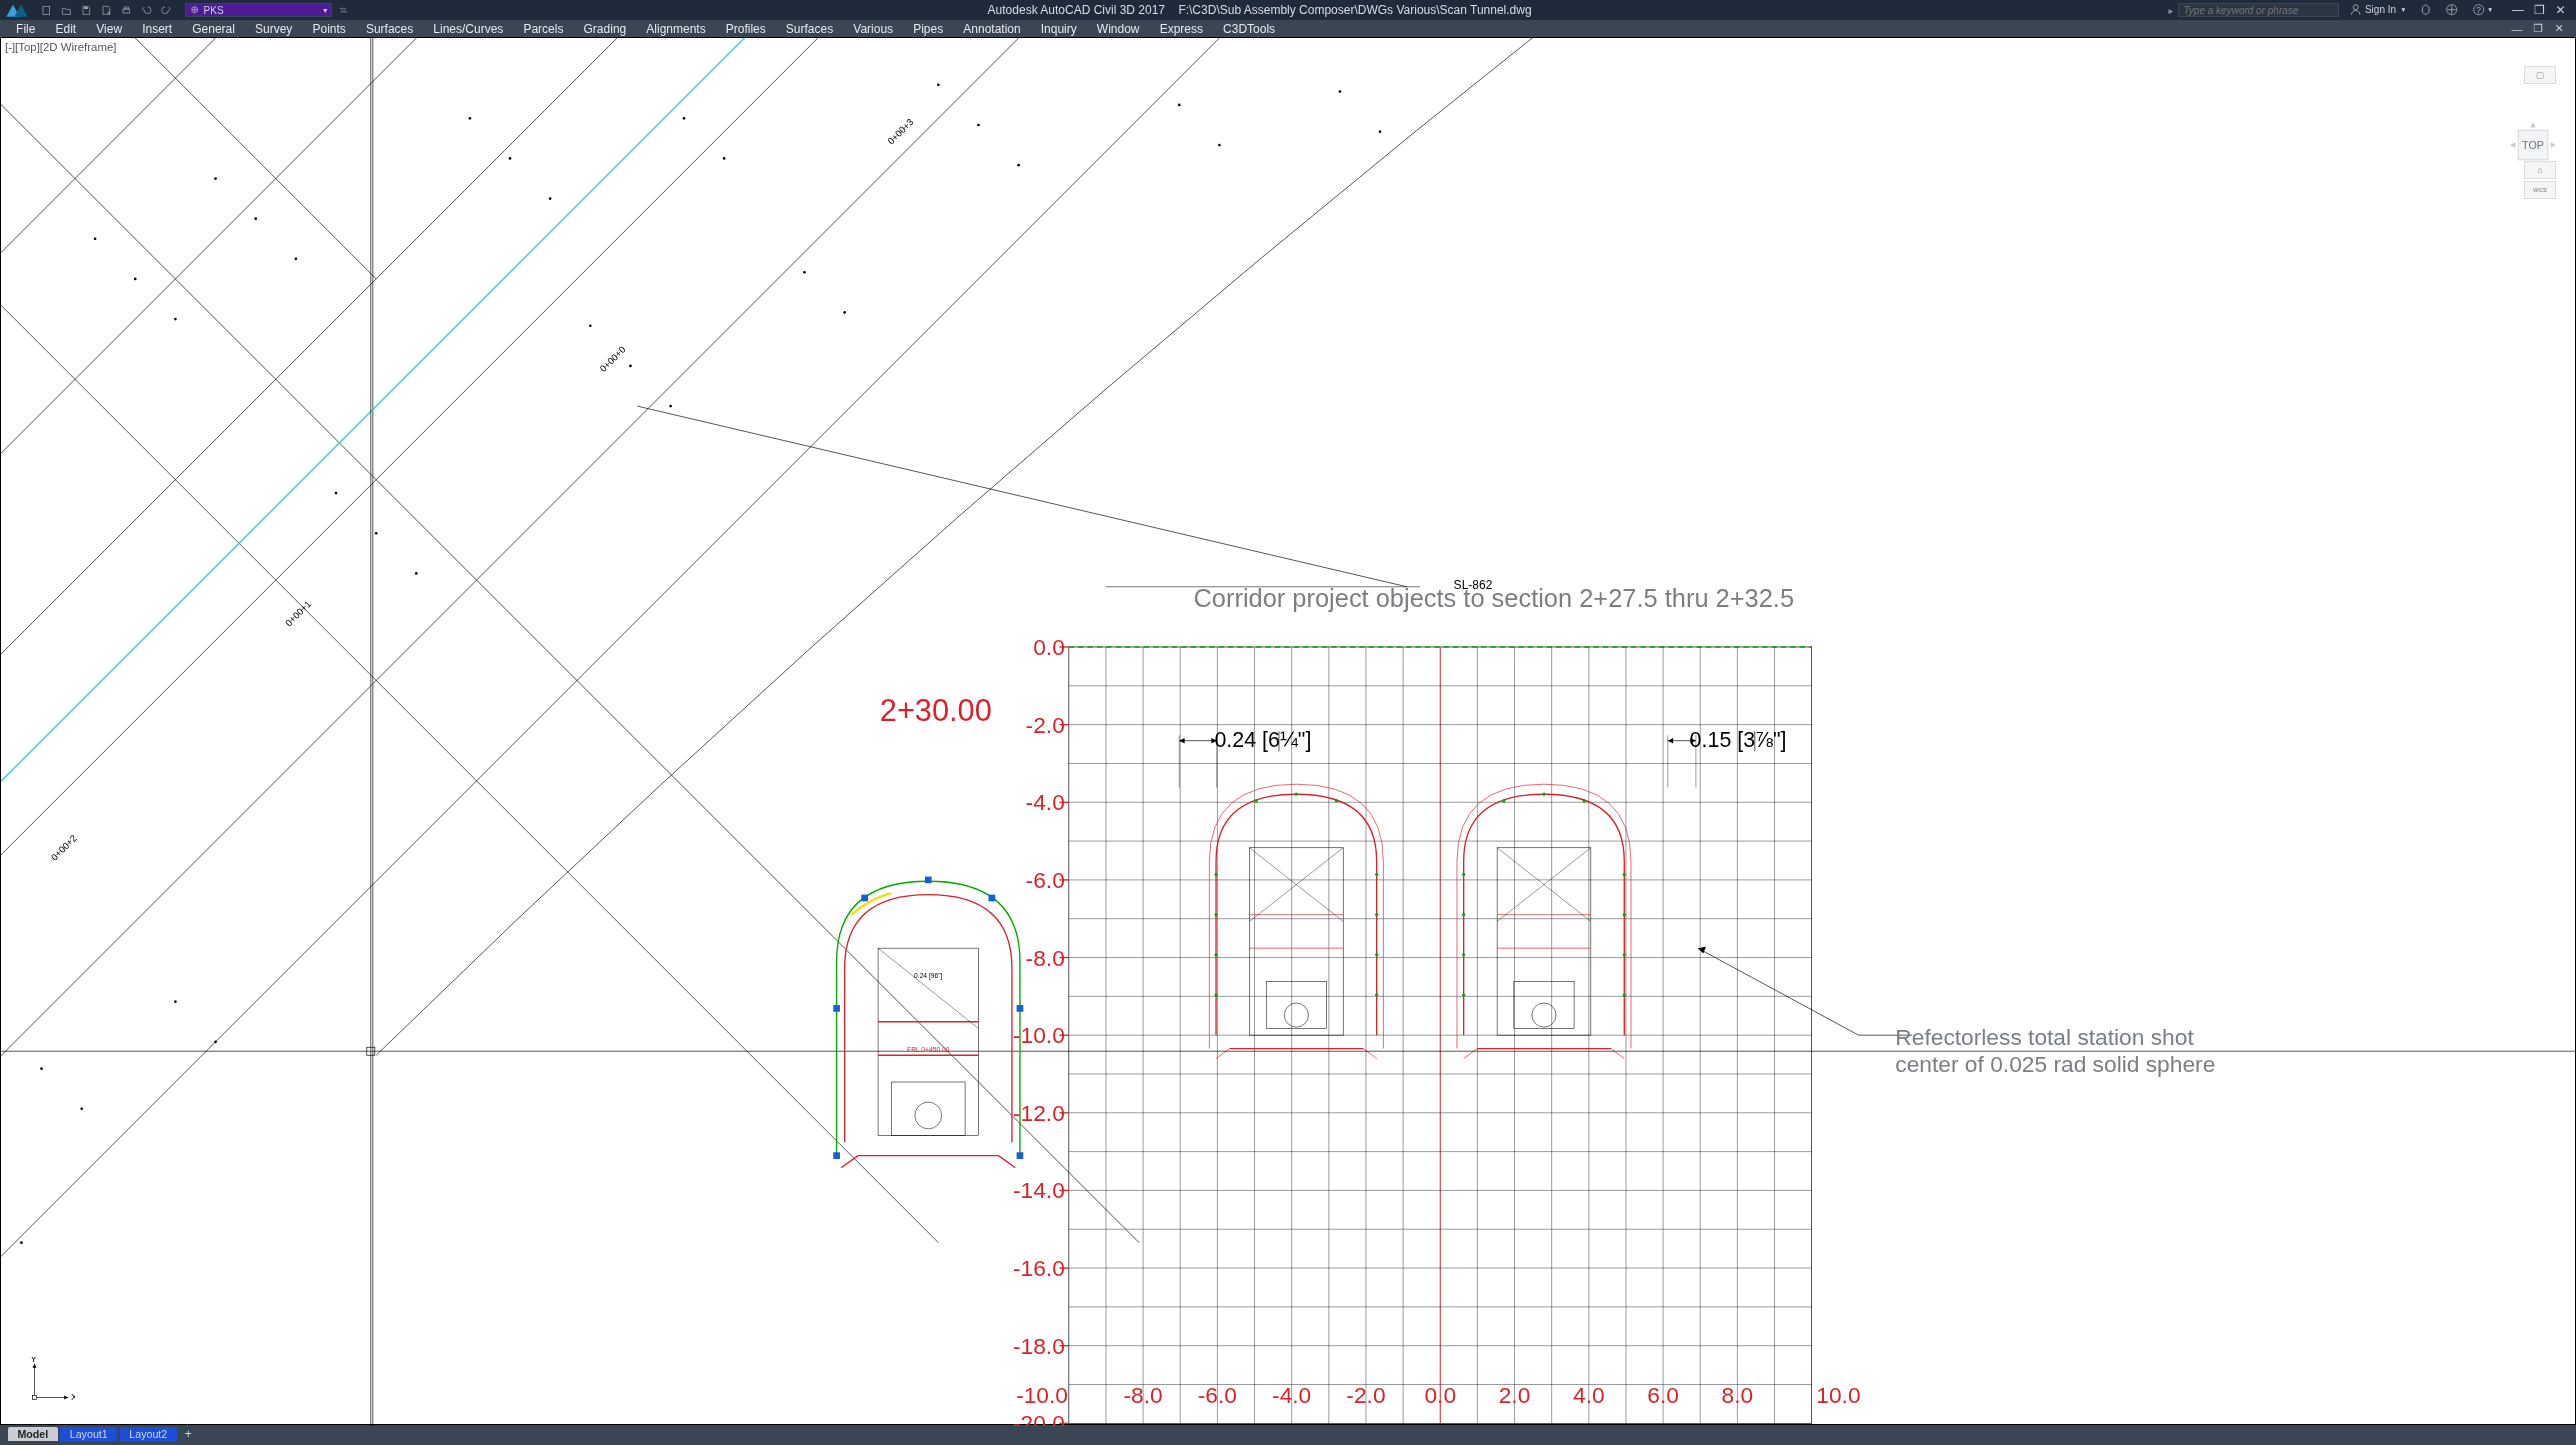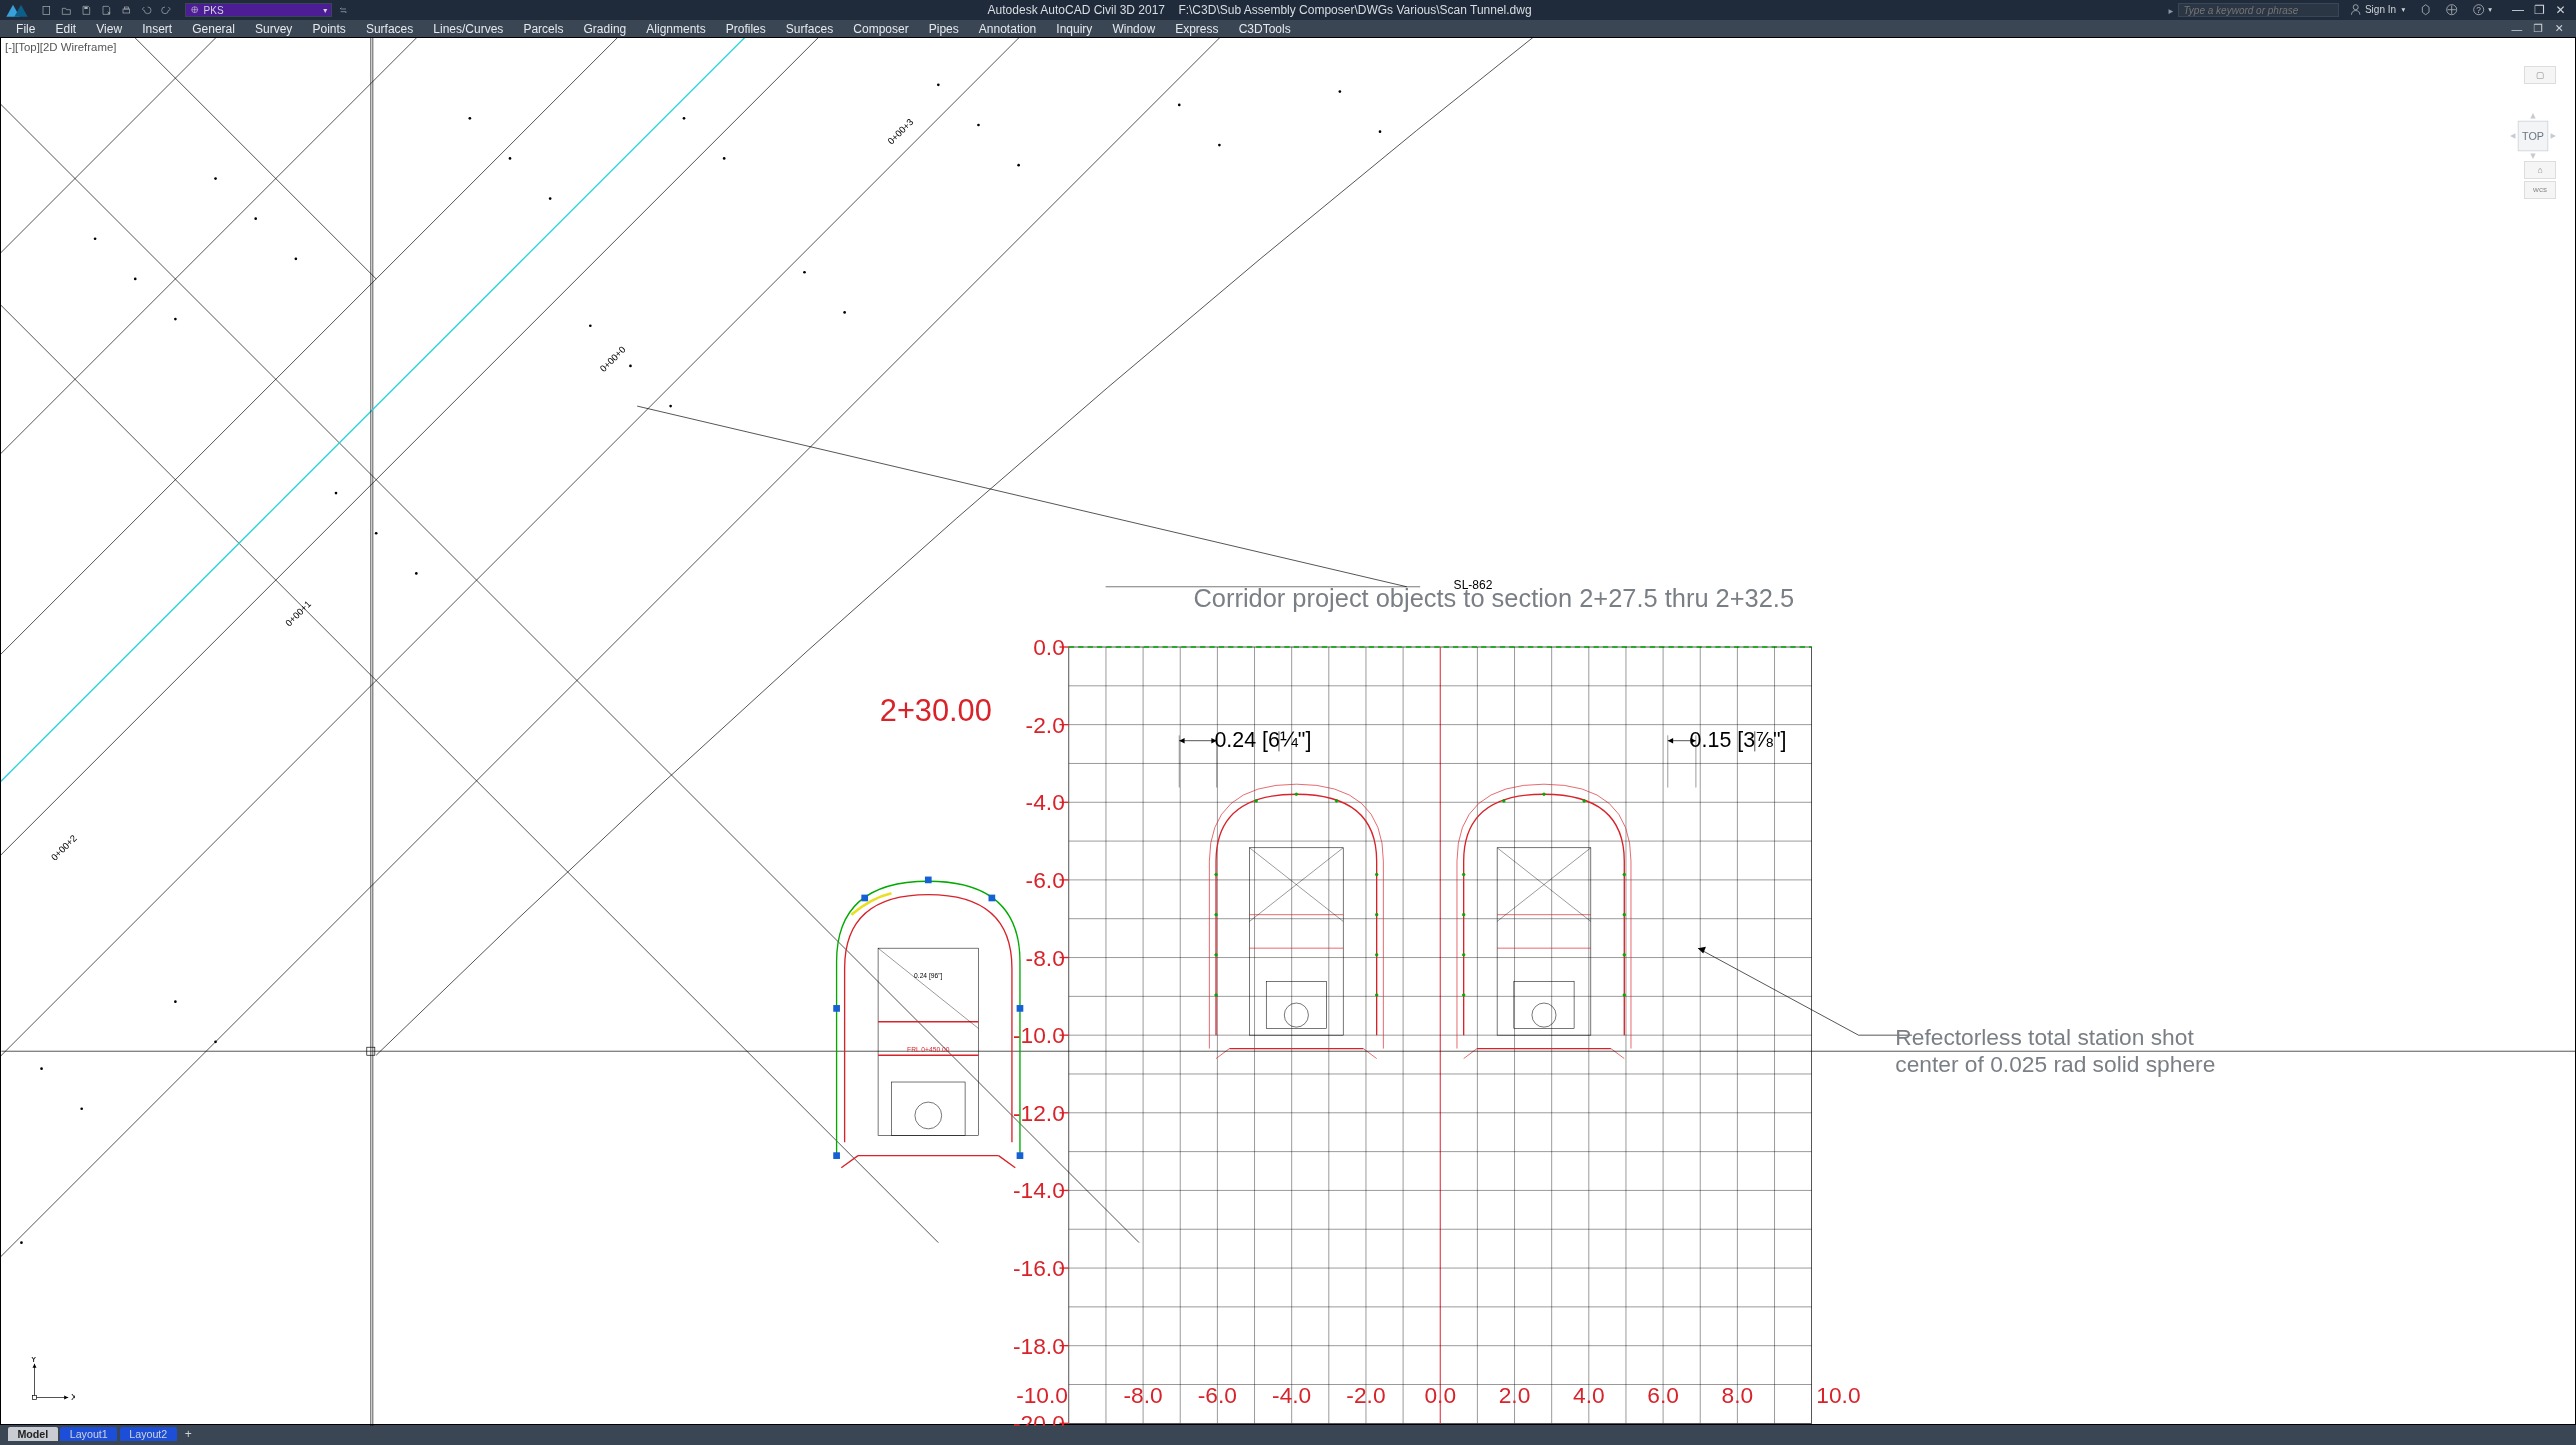--- a/index.html
+++ b/index.html
@@ -160,38 +160,38 @@
   <div class="menu-item">General</div>
   <div class="menu-item">Survey</div>
   <div class="menu-item">Points</div>
   <div class="menu-item">Surfaces</div>
   <div class="menu-item">Lines/Curves</div>
   <div class="menu-item">Parcels</div>
   <div class="menu-item">Grading</div>
   <div class="menu-item">Alignments</div>
   <div class="menu-item">Profiles</div>
   <div class="menu-item">Surfaces</div>
-  <div class="menu-item">Composer</div>
+  <div class="menu-item">Various</div>
   <div class="menu-item">Pipes</div>
   <div class="menu-item">Annotation</div>
   <div class="menu-item">Inquiry</div>
   <div class="menu-item">Window</div>
   <div class="menu-item">Express</div>
   <div class="menu-item">C3DTools</div>
   <div style="flex:1"></div>
   <div class="win-btn" style="color:#cfd4da">—</div>
   <div class="win-btn" style="color:#cfd4da">❐</div>
   <div class="win-btn" style="color:#cfd4da">✕</div>
 </div>
 
 <div class="drawing-wrap">
   <div class="viewport-label">[-][Top][2D Wireframe]</div>
 
   <div class="nav-btn" style="top:28px">▢</div>
-  <div style="position:absolute;right:14.7px;top:71px;width:54px;height:54px">
+  <div style="position:absolute;right:14.7px;top:80px;width:54px;height:54px">
     <svg viewBox="0 0 80 80">
       <rect x="18" y="18" width="44" height="44" fill="#f2f4f6" stroke="#c5cbd1"></rect>
       <text x="40" y="46" text-anchor="middle" font-size="16" fill="#6a7684">TOP</text>
       <path d="M40 6l-4 8h8zM40 74l-4-8h8zM6 40l8-4v8zM74 40l-8-4v8z" fill="#c5cbd1"></path>
     </svg>
   </div>
   <div class="nav-btn" style="top:123px">⌂</div>
   <div class="nav-btn" style="top:143px;font-size:8px">wcs</div>
 
   <svg style="position:absolute;left:20px;bottom:13.4px" width="54" height="54" viewBox="0 0 80 80">

